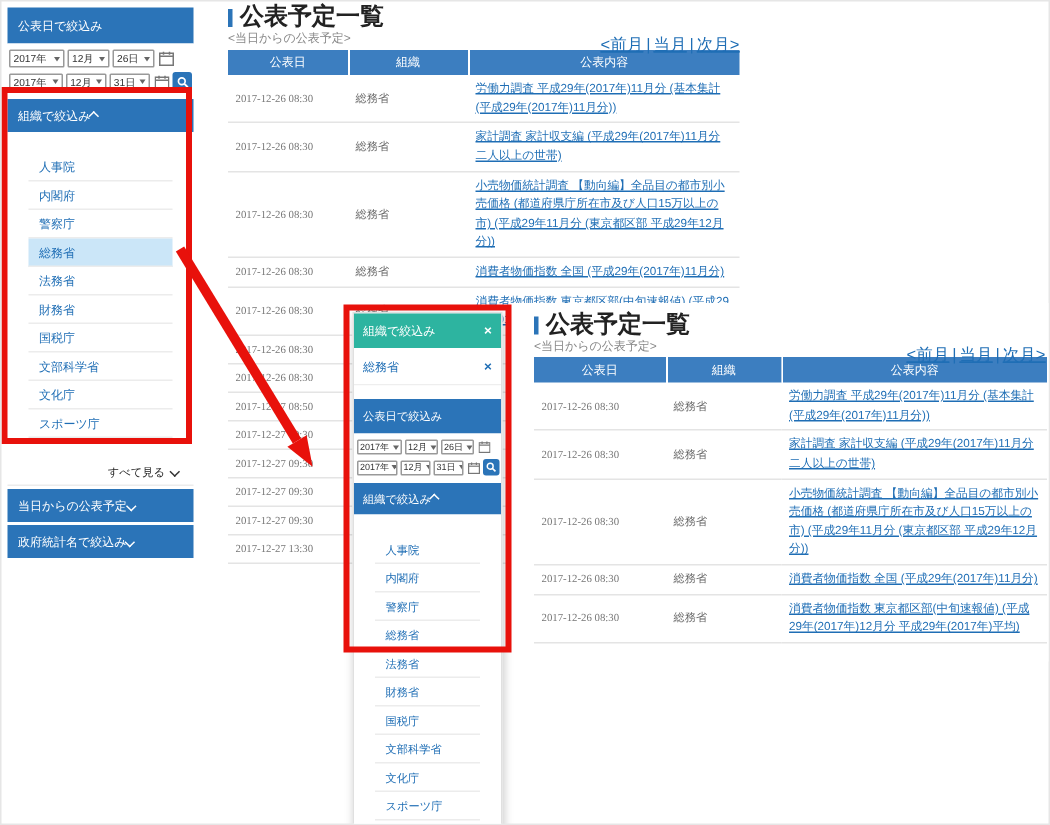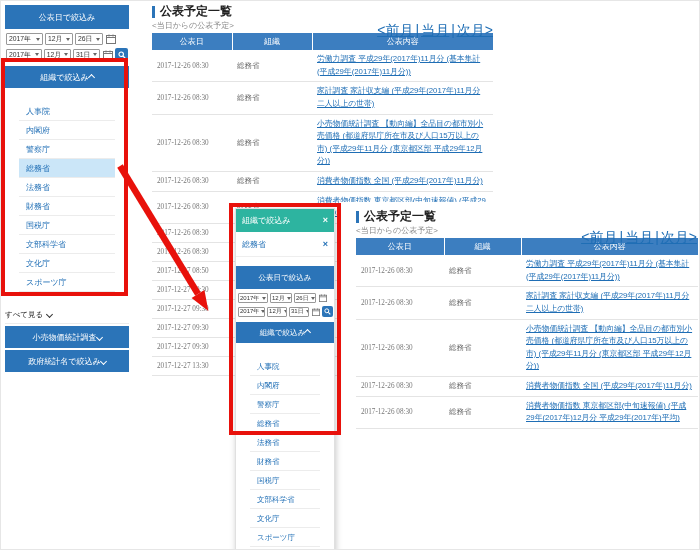--- a/index.html
+++ b/index.html
@@ -10,21 +10,21 @@
     --applied-filter-teal:#2db4a0;
     --highlight-red:#e8110b;
   }
   *{box-sizing:border-box;}
   body{margin:0;background:#fff;}
   #stage{position:relative;width:700px;height:550px;background:#fff;overflow:hidden;
          font-family:"Liberation Sans",sans-serif;border:1px solid #e6e6e6;}
 
   
   .bluehdr{background:var(--header-blue);color:#fff;font-size:8px;display:flex;
-           align-items:center;justify-content:center;padding:0 7px;white-space:nowrap;overflow:hidden;}
+           align-items:center;justify-content:flex-start;padding:0 7px;white-space:nowrap;overflow:hidden;}
   .h24{height:24px;} .h22{height:22px;} .mt{margin-top:2px;}
   .chev{width:5px;height:5px;border-right:1.5px solid #fff;border-bottom:1.5px solid #fff;
         transform:rotate(45deg);flex:0 0 auto;}
   .chev.up{transform:rotate(-135deg);}
   .chev.dark{border-color:#333;}
 
   
   .selrow{display:flex;align-items:center;gap:2px;margin:3px 0;}
   .sel{display:inline-flex;align-items:center;justify-content:space-between;border:1px solid #999;
        background:#fff;font-size:6.8px;color:#333;height:12px;padding:0 2px;border-radius:1px;white-space:nowrap;overflow:hidden;}
@@ -33,35 +33,35 @@
   .w-year{width:37px;} .w-sm{width:28px;}
   .calbtn{display:inline-flex;align-items:center;justify-content:center;width:11px;height:11px;flex:0 0 auto;}
   .searchbtn{display:inline-flex;align-items:center;justify-content:center;width:13px;height:13px;
              background:var(--header-blue);border-radius:2px;flex:0 0 auto;}
 
   
   .orglist{list-style:none;margin:0;padding:14px;background:#fff;}
   .orglist li{height:19px;line-height:19px;padding-left:7px;font-size:8px;color:var(--link-blue);
               border-bottom:1px solid #ececec;white-space:nowrap;overflow:hidden;}
   .orglist li.selected{background:var(--selected-item-bg);}
-  .showall{display:flex;align-items:center;gap:4px;height:18px;
+  .showall{display:flex;justify-content:flex-end;align-items:center;gap:4px;height:18px;
            font-size:7.5px;color:#222;padding-right:10px;background:#fff;border-bottom:1px solid #ececec;}
 
   
   #sidebar{position:absolute;left:4px;top:4px;width:124px;z-index:1;}
   #sidebar .datebox{padding:1px 1px 2px 1px;background:#fff;}
 
   #red-sidebar{position:absolute;left:0;top:57px;width:127px;height:238px;
                border:4px solid var(--highlight-red);z-index:10;pointer-events:none;}
 
   #main{position:absolute;left:151px;top:3px;width:341px;z-index:1;}
-  .ttl{display:flex;align-items:center;font-size:12px;font-weight:bold;color:#222;height:15px;white-space:nowrap;}
+  .ttl{display:flex;align-items:center;font-size:16px;font-weight:bold;color:#222;height:15px;white-space:nowrap;}
   .ttl .bar{display:inline-block;width:3px;height:12px;background:var(--header-blue);margin-right:5px;}
   .sub{font-size:8px;color:#888;height:11px;margin-top:1px;white-space:nowrap;}
-  .pager{position:absolute;font-size:14px;color:var(--link-blue);white-space:nowrap;text-decoration:underline;}
+  .pager{position:absolute;font-size:11px;color:var(--link-blue);white-space:nowrap;text-decoration:underline;}
   .pager a{color:var(--link-blue);text-decoration:underline;cursor:pointer;}
   .pager .psep{margin:0 2px;text-decoration:none;}
   #main .pager{top:18px;right:0;}
 
   
   table.sched{border-collapse:collapse;table-layout:fixed;width:100%;margin-top:2px;}
   table.sched th{background:var(--table-header-blue);color:#fff;font-weight:normal;font-size:8px;
                  height:17px;border-left:1px solid rgba(255,255,255,.45);padding:0;white-space:nowrap;overflow:hidden;}
   table.sched th:first-child{border-left:none;}
   table.sched td{border-bottom:1px solid #e4e4e4;vertical-align:middle;padding:3px 5px;overflow:hidden;}
@@ -179,21 +179,21 @@
         <li>文部科学省</li>
         <li>文化庁</li>
         <li>スポーツ庁</li>
       </ul>
     <div class="showall">
       <span>すべて見る</span>
       <span class="chev dark"></span>
     </div>
 
     <div class="bluehdr h22 mt">
-      <span>小売物価統計調査</span>
+      <span>当日からの公表予定</span>
       <span class="chev"></span>
     </div>
     <div class="bluehdr h22 mt">
       <span>政府統計名で絞込み</span>
       <span class="chev"></span>
     </div>
   </aside>
 
   <div id="red-sidebar"></div>
 

